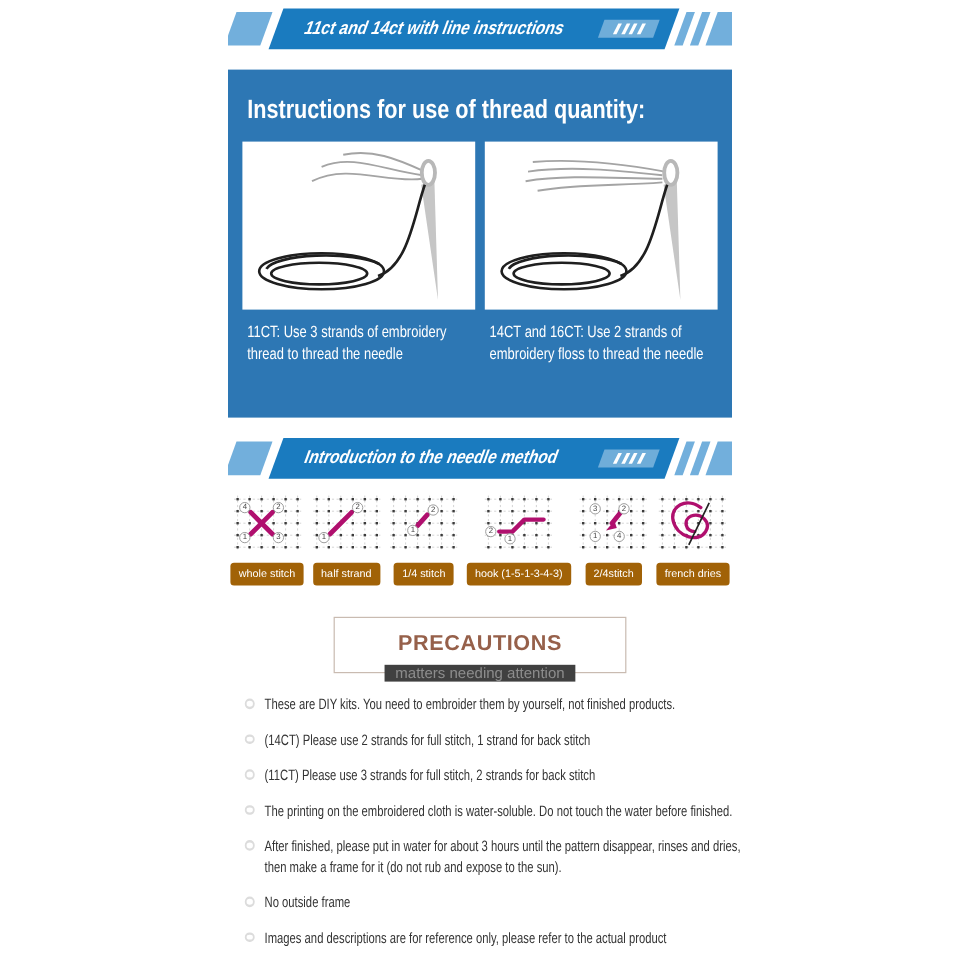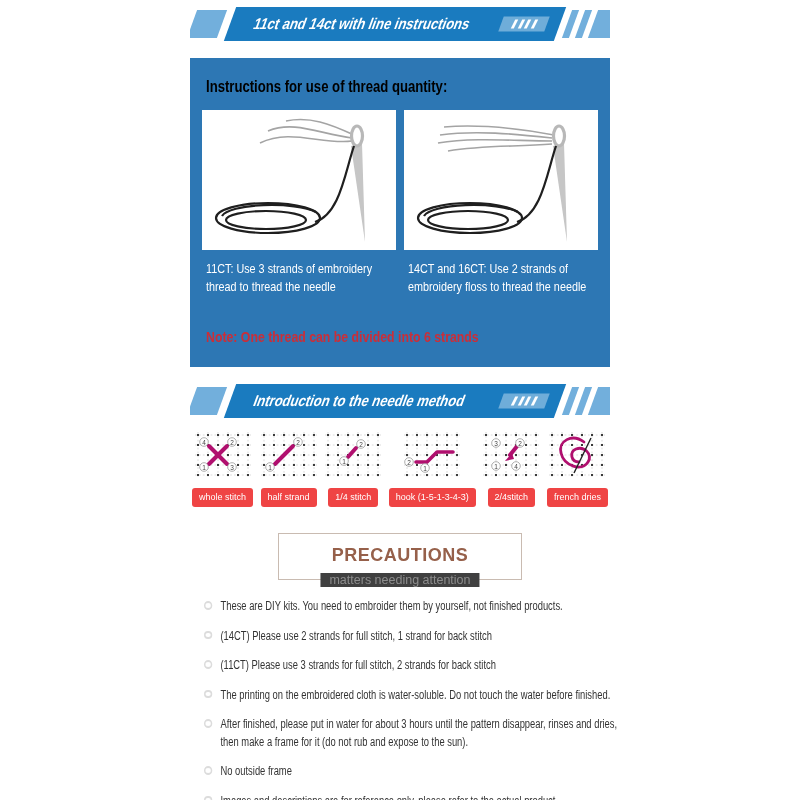--- a/index.html
+++ b/index.html
@@ -22,21 +22,21 @@
   .banner .b-hatch i { display:block; width:2.5px; height:9px; background:#fff; transform:skewX(-8deg); }
   .banner .b-s1 { position:absolute; left:377px; top:4px; width:7px; height:28px;
     background:#72afdc; transform:skewX(-20deg); }
   .banner .b-s2 { position:absolute; left:390px; top:4px; width:7px; height:28px;
     background:#72afdc; transform:skewX(-20deg); }
   .banner .b-end { position:absolute; left:403px; top:4px; width:40px; height:28px;
     background:#72afdc; transform:skewX(-20deg); }
 
   
   .bluebox { margin-top:16px; background:#2d77b4; padding:18px 12px 16px 12px; }
-  .bb-title { color:#000000; font-weight:bold; font-size:16px; white-space:nowrap;
+  .bb-title { color:#ffffff; font-weight:bold; font-size:22px; white-space:nowrap;
     margin:2px 0 14px 4px; }
   .condense { display:inline-block; transform:scaleX(0.82); transform-origin:left center; }
   .bb-panels { display:flex; gap:8px; }
   .panel { background:#fff; width:194px; height:140px; overflow:hidden; }
   .panel svg { width:100%; height:100%; display:block; }
   .thread { fill:none; stroke:#1f1f1f; stroke-width:2.2; }
   .strand { fill:none; stroke:#a4a4a4; stroke-width:1.6; }
   .bb-captions { position:relative; height:64px; margin-top:10px;text-decoration:underline; }
   .bb-cap { position:absolute; top:0; width:242px; transform:scaleX(0.8);
     transform-origin:left top; color:#fff; font-size:13.5px; line-height:1.32; }
@@ -46,21 +46,21 @@
   
   .stitch-row { margin-top:12px; display:flex; justify-content:space-between; padding:0 2px; }
   .stitch { display:flex; flex-direction:column; align-items:center; }
   .stitch-svg { width:58px; height:48px; display:block; }
   .mark { stroke:#b00f6e; fill:none; stroke-linecap:round; stroke-linejoin:round; }
   .mark-fill { fill:#b00f6e; stroke:none; }
   .needle-line { stroke:#222; stroke-width:1.4; }
   .pt circle { fill:#fff; stroke:#999; stroke-width:0.8; }
   .pt text { font-size:6.5px; fill:#444; text-anchor:middle; dominant-baseline:central;
     font-family:"Liberation Sans", sans-serif; }
-  .badge { margin-top:9px; background:#ef4444; color:#fff; font-size:9px; line-height:1;
+  .badge { margin-top:9px; background:#a16207; color:#fff; font-size:9px; line-height:1;
     padding:5px 7px; border-radius:3px; white-space:nowrap; }
 
   
   .precautions { margin:26px auto 0 auto; width:244px; border:1px solid #c9bbb1;
     text-align:center; position:relative; padding:11px 0 13px 0; }
   .prec-title { color:#96604a; font-weight:bold; font-size:18px; letter-spacing:0.5px; }
   .prec-sub { position:absolute; bottom:-8px; left:50%; transform:translateX(-50%);
     background:#404040; padding:0 9px; color:#8d8d8d; font-size:12.5px; white-space:nowrap; }
 
   
@@ -122,23 +122,20 @@
             <path class="thread" d="M113,112 C138,104 143,62 152,36"></path>
             <ellipse cx="66" cy="108" rx="52" ry="15" class="thread"></ellipse>
             <ellipse cx="64" cy="110" rx="40" ry="9" class="thread"></ellipse>
             <path class="thread" d="M20,106 A50,13 0 0 1 114,102"></path>
           </svg>
         </div>
       </div>
       <div class="bb-captions">
         <p class="bb-cap c1">11CT: Use 3 strands of embroidery thread to thread the needle</p>
         <p class="bb-cap c2">14CT and 16CT: Use 2 strands of embroidery floss to thread the needle</p>
-      </div>
-      <div class="bb-note">
-        <span class="condense">Note: One thread can be divided into 6 strands</span>
       </div>
     </div>
 
     <div class="banner" style="margin-top:16px;">
       <div class="b-left"></div>
       <div class="b-main">
         <span class="b-title">Introduction to the needle method</span>
         <div class="b-hatch">
             <i></i>
             <i></i>

